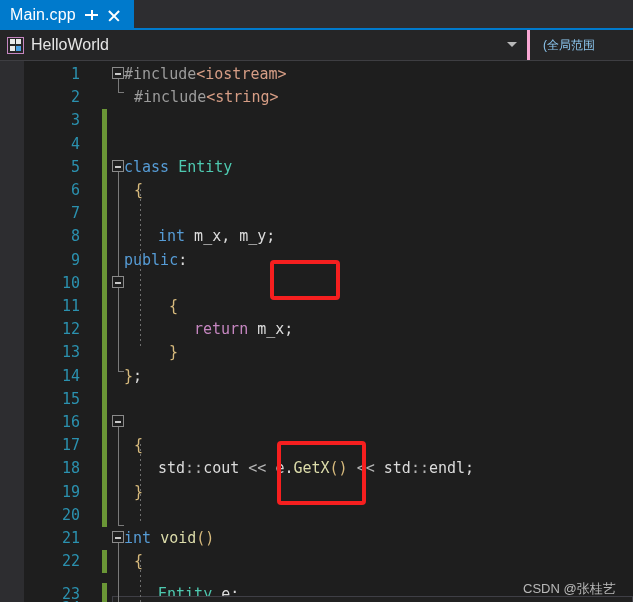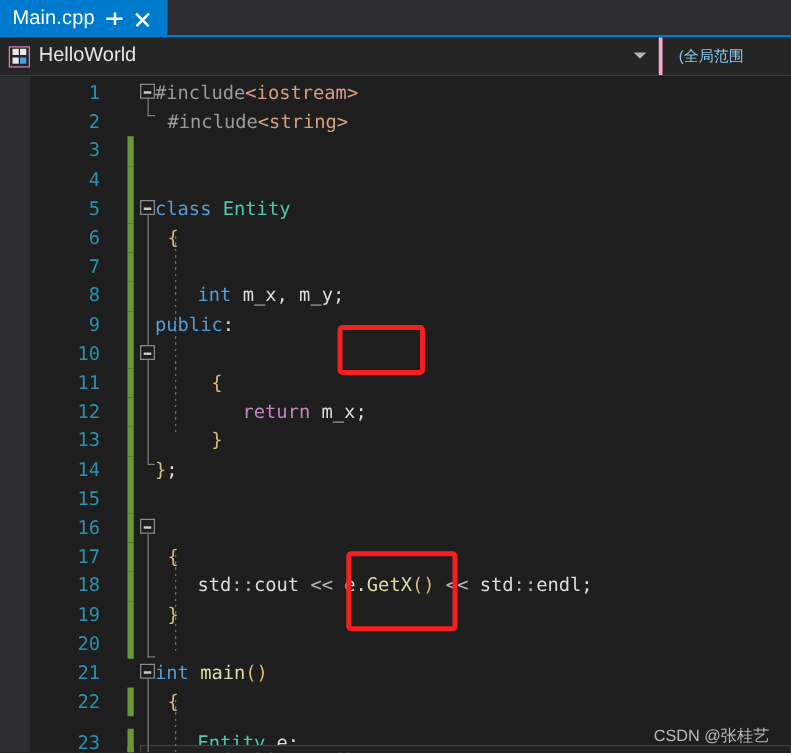--- a/index.html
+++ b/index.html
@@ -124,21 +124,21 @@
           <div class="changebar" style="top: 0px; height: 23.2px;"></div>
           <div class="code" style="left: 134px; text-align: right;"><span class="typ">Entity</span><span class="pl"> e;</span></div>
         </div>
         <div class="row" style="top: 489.2px;">
           <div class="lineno">22</div>
           <div class="changebar" style="top: 0px; height: 23.2px;"></div>
           <div class="code" style="left: 110px;"><span class="brc">{</span></div>
         </div>
         <div class="row" style="top: 466px;">
           <div class="lineno">21</div>
-          <div class="code" style="left: 100px;"><span class="kw">int </span><span class="fn">main</span><span class="brc">()</span></div>
+          <div class="code" style="left: 100px;"><span class="kw">int </span><span class="fn">void</span><span class="brc">()</span></div>
         </div>
         <div class="row" style="top: 442.8px;">
           <div class="lineno">20</div>
           <div class="changebar" style="top: 0px; height: 23.2px;"></div>
           <div class="code" style="left: 100px;"></div>
         </div>
         <div class="row" style="top: 419.6px;">
           <div class="lineno">19</div>
           <div class="changebar" style="top: 0px; height: 23.2px;"></div>
           <div class="code" style="left: 110px;"><span class="brc">}</span></div>

